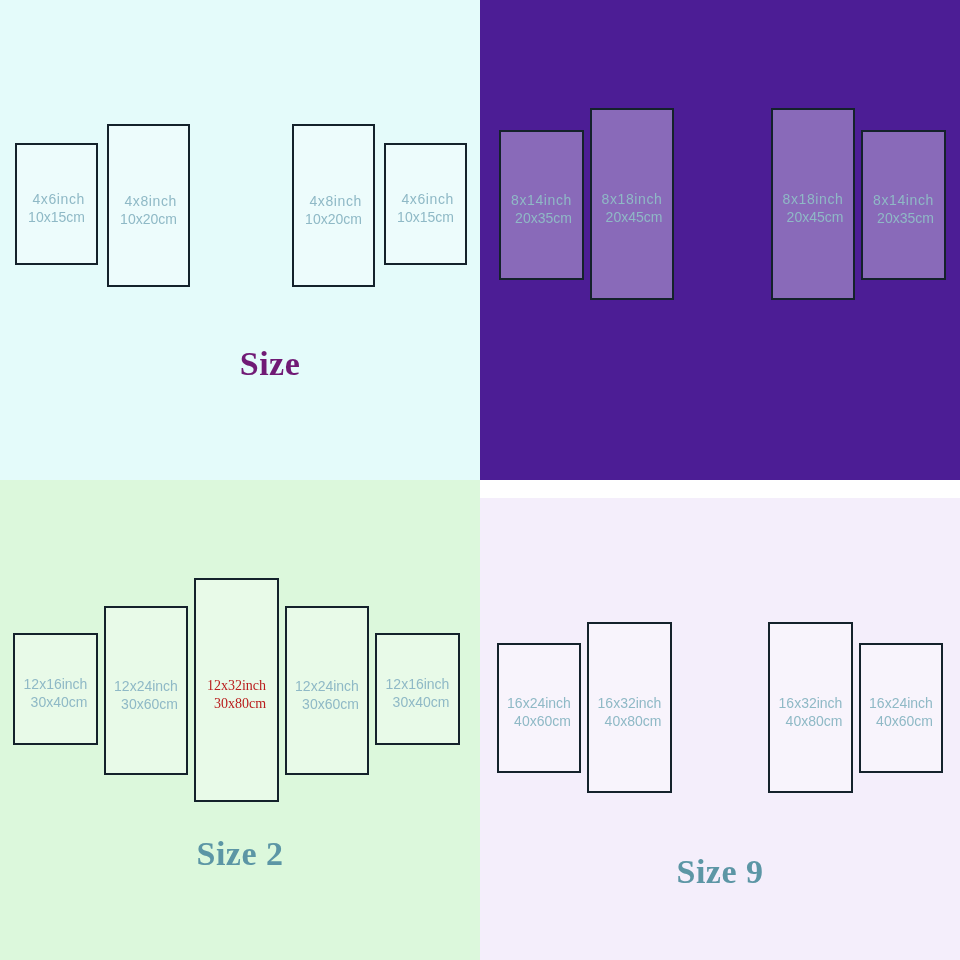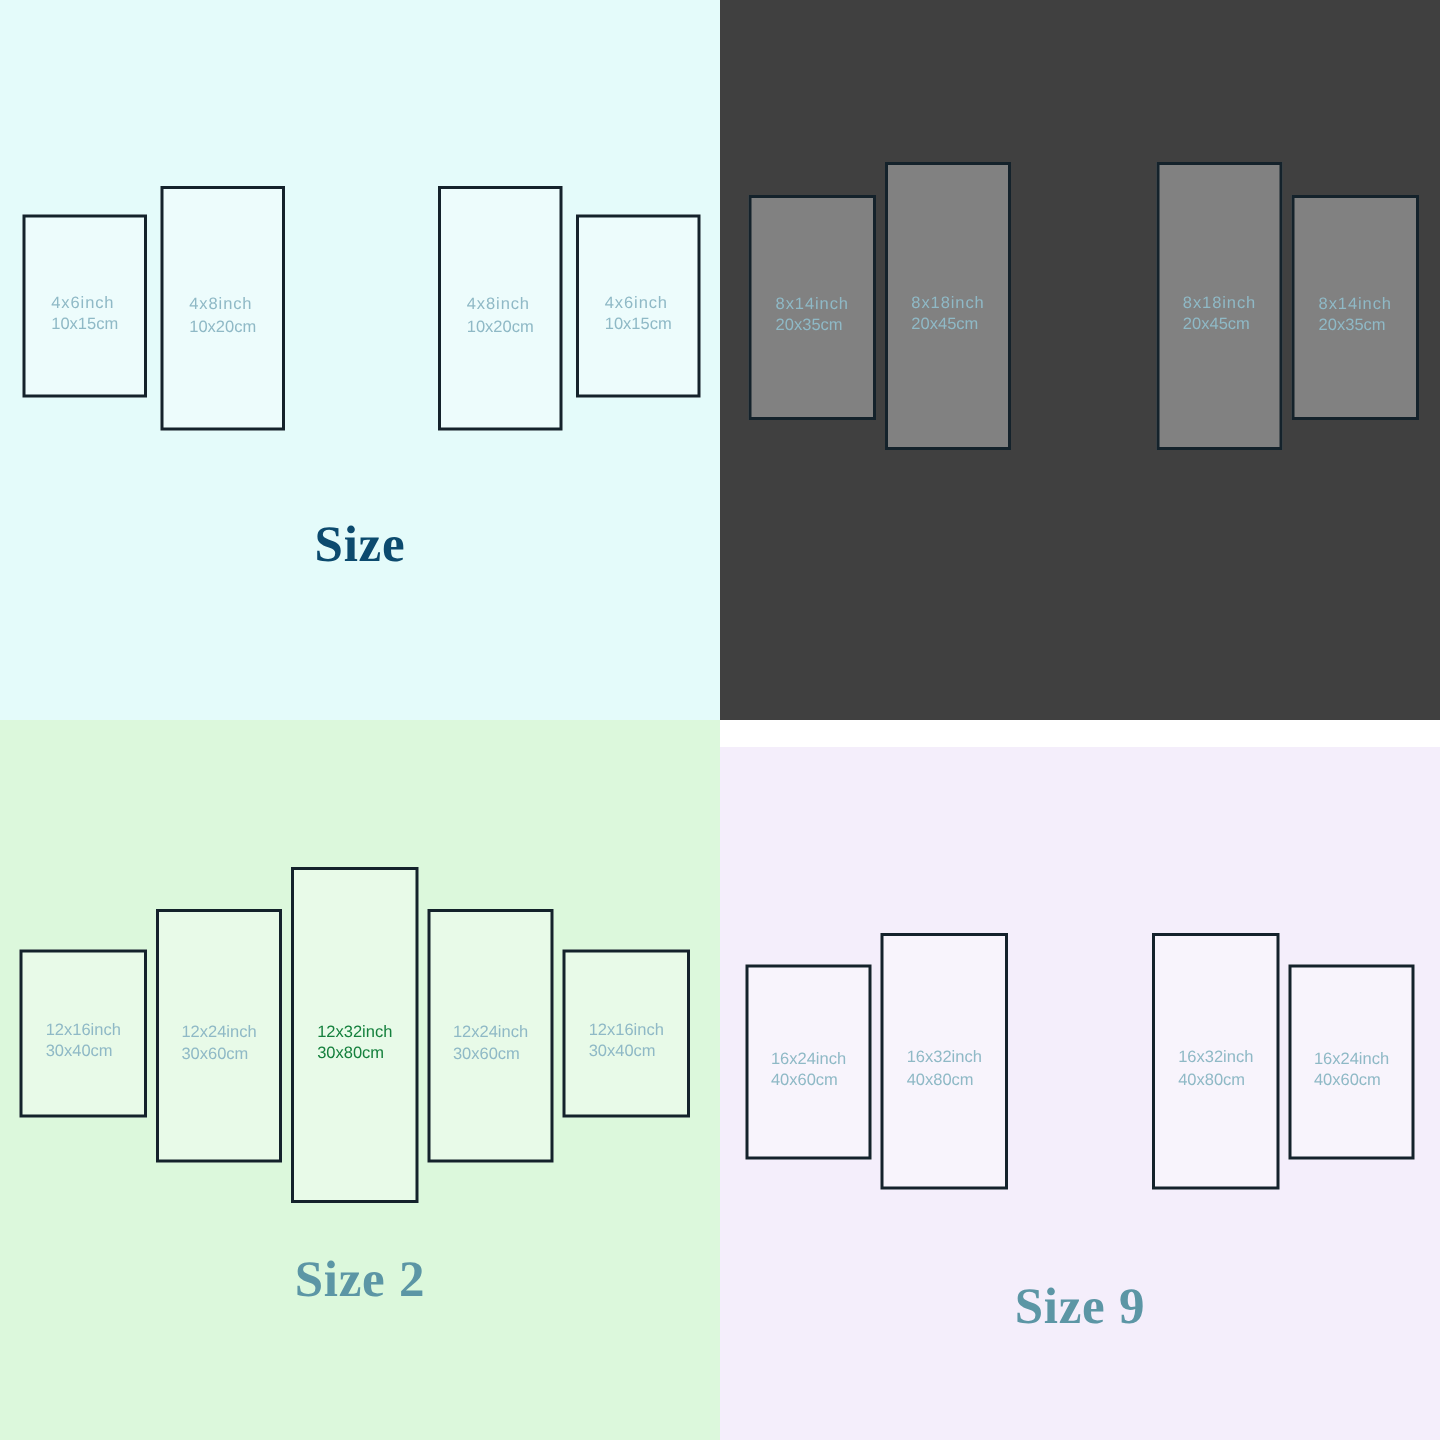--- a/index.html
+++ b/index.html
@@ -35,23 +35,23 @@
   .panel {
     position: absolute;
     box-sizing: border-box;
     border: 2px solid #14222b;
     background: rgba(255,255,255,0.34);
     display: flex;
     align-items: center;
     justify-content: center;
   }
   .panel-label {
-    text-align: left;
+    text-align: right;
     color: #8fb9c6;
-    font-size: 11px;
+    font-size: 14px;
     line-height: 1.28;
     white-space: nowrap;
     font-family: "Liberation Sans", sans-serif;
     margin-top: 10px;
   }
   .panel-label .ln-inch {
     display: block;
     letter-spacing: 0.6px;
   }
   .panel-label .ln-cm {
@@ -98,24 +98,24 @@
             <span class="ln-cm">10x20cm</span>
           </div>
         </div>
         <div class="panel" style="left: 384px; top: 143px; width: 83px; height: 122px; border-color: rgb(20, 34, 43);">
           <div class="panel-label" style="color: rgb(143, 185, 198);">
             <span class="ln-inch">4x6inch</span>
             <span class="ln-cm">10x15cm</span>
           </div>
         </div>
       </div>
-    <div class="quad-title" style="top: 345px; color: #0c4a6e;">Size</div>
-  </div>
-
-  <div class="quadrant" id="q-size1" style="background: #404040;">
+    <div class="quad-title" style="top: 345px; color: #701a75; margin-left: 30px;">Size</div>
+  </div>
+
+  <div class="quadrant" id="q-size1" style="background: #4c1d95;">
     <div class="panel-stage">
         <div class="panel" style="left: 19px; top: 130px; width: 85px; height: 150px; border-color: rgb(20, 34, 43);">
           <div class="panel-label" style="color: rgb(143, 185, 198);">
             <span class="ln-inch">8x14inch</span>
             <span class="ln-cm">20x35cm</span>
           </div>
         </div>
         <div class="panel" style="left: 110px; top: 108px; width: 84px; height: 192px; border-color: rgb(20, 34, 43);">
           <div class="panel-label" style="color: rgb(143, 185, 198);">
             <span class="ln-inch">8x18inch</span>
@@ -145,21 +145,21 @@
             <span class="ln-cm">30x40cm</span>
           </div>
         </div>
         <div class="panel" style="left: 104px; top: 126px; width: 84px; height: 169px; border-color: rgb(20, 34, 43);">
           <div class="panel-label" style="color: rgb(143, 185, 198);">
             <span class="ln-inch">12x24inch</span>
             <span class="ln-cm">30x60cm</span>
           </div>
         </div>
         <div class="panel" style="left: 194px; top: 98px; width: 85px; height: 224px; border-color: rgb(20, 34, 43);">
-          <div class="panel-label" style="color: #15803d;">
+          <div class="panel-label" style="color: #b91c1c; font-family: Liberation Serif, serif;">
             <span class="ln-inch">12x32inch</span>
             <span class="ln-cm">30x80cm</span>
           </div>
         </div>
         <div class="panel" style="left: 285px; top: 126px; width: 84px; height: 169px; border-color: rgb(20, 34, 43);">
           <div class="panel-label" style="color: rgb(143, 185, 198);">
             <span class="ln-inch">12x24inch</span>
             <span class="ln-cm">30x60cm</span>
           </div>
         </div>

